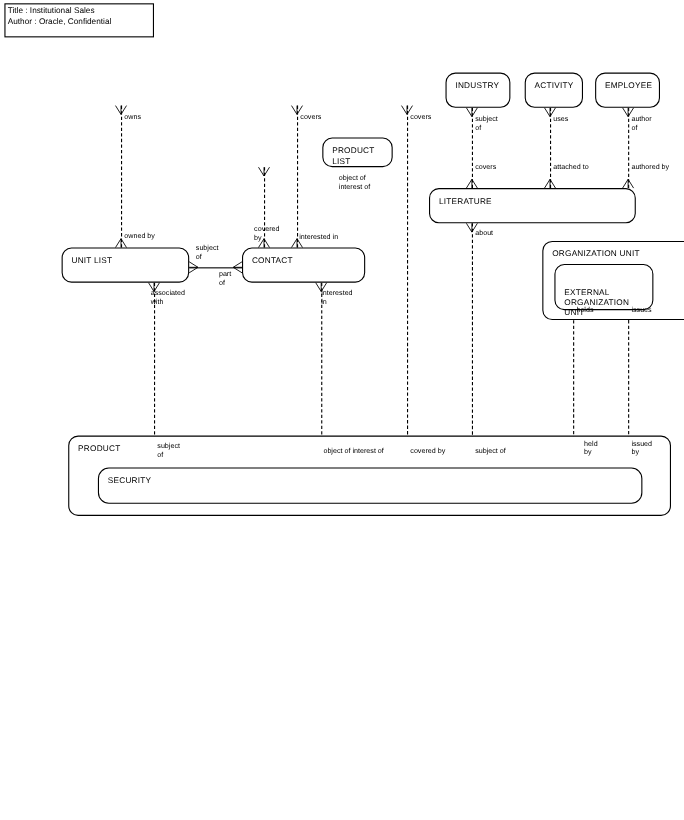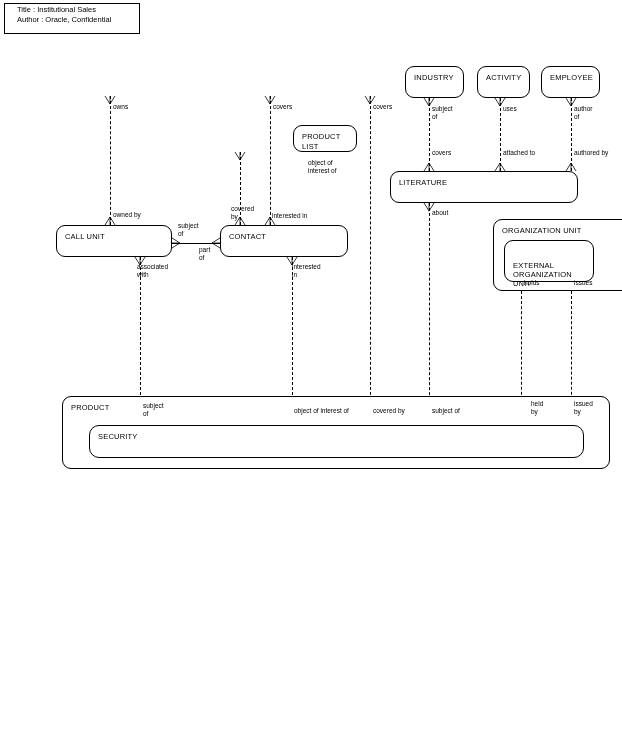--- a/index.html
+++ b/index.html
@@ -20,21 +20,21 @@
   }
   
   .title-block {
     position: absolute;
     left: 4px;
     top: 3px;
     width: 136px;
     height: 31px;
     border: 1px solid #000;
     background: #fff;
-    padding: 1px 12px;
+    padding: 1px 2px;
     box-sizing: border-box;
   }
   .title-line {
     font-size: 7.5px;
     line-height: 9.5px;
     white-space: nowrap;
   }
   
   .entity {
     position: absolute;
@@ -174,24 +174,24 @@
 
   <div class="entity" style="left:541px; top:66px; width:59px; height:32px;">
     <span class="ename">EMPLOYEE</span>
   </div>
 
   <div class="entity" style="left:390px; top:171px; width:188px; height:32px;">
     <span class="ename">LITERATURE</span>
   </div>
 
   <div class="entity" style="left:56px; top:225px; width:116px; height:32px;">
-    <span class="ename">CALL UNIT</span>
-  </div>
-
-  <div class="entity" style="left:220px; top:225px; width:128px; height:32px;padding-left:20px;">
+    <span class="ename">UNIT LIST</span>
+  </div>
+
+  <div class="entity" style="left:220px; top:225px; width:112px; height:32px;padding-left:20px;">
     <span class="ename">CONTACT</span>
   </div>
 
   <div class="entity" style="left:493px; top:219px; width:144px; height:72px;">
     <span class="ename">ORGANIZATION UNIT</span>
     <div class="entity nested" style="left:10px; top:20px; width:90px; height:42px;">
       <span class="ename" style="top:20px; line-height:9px;">EXTERNAL
 ORGANIZATION
 UNIT</span>
     </div>

